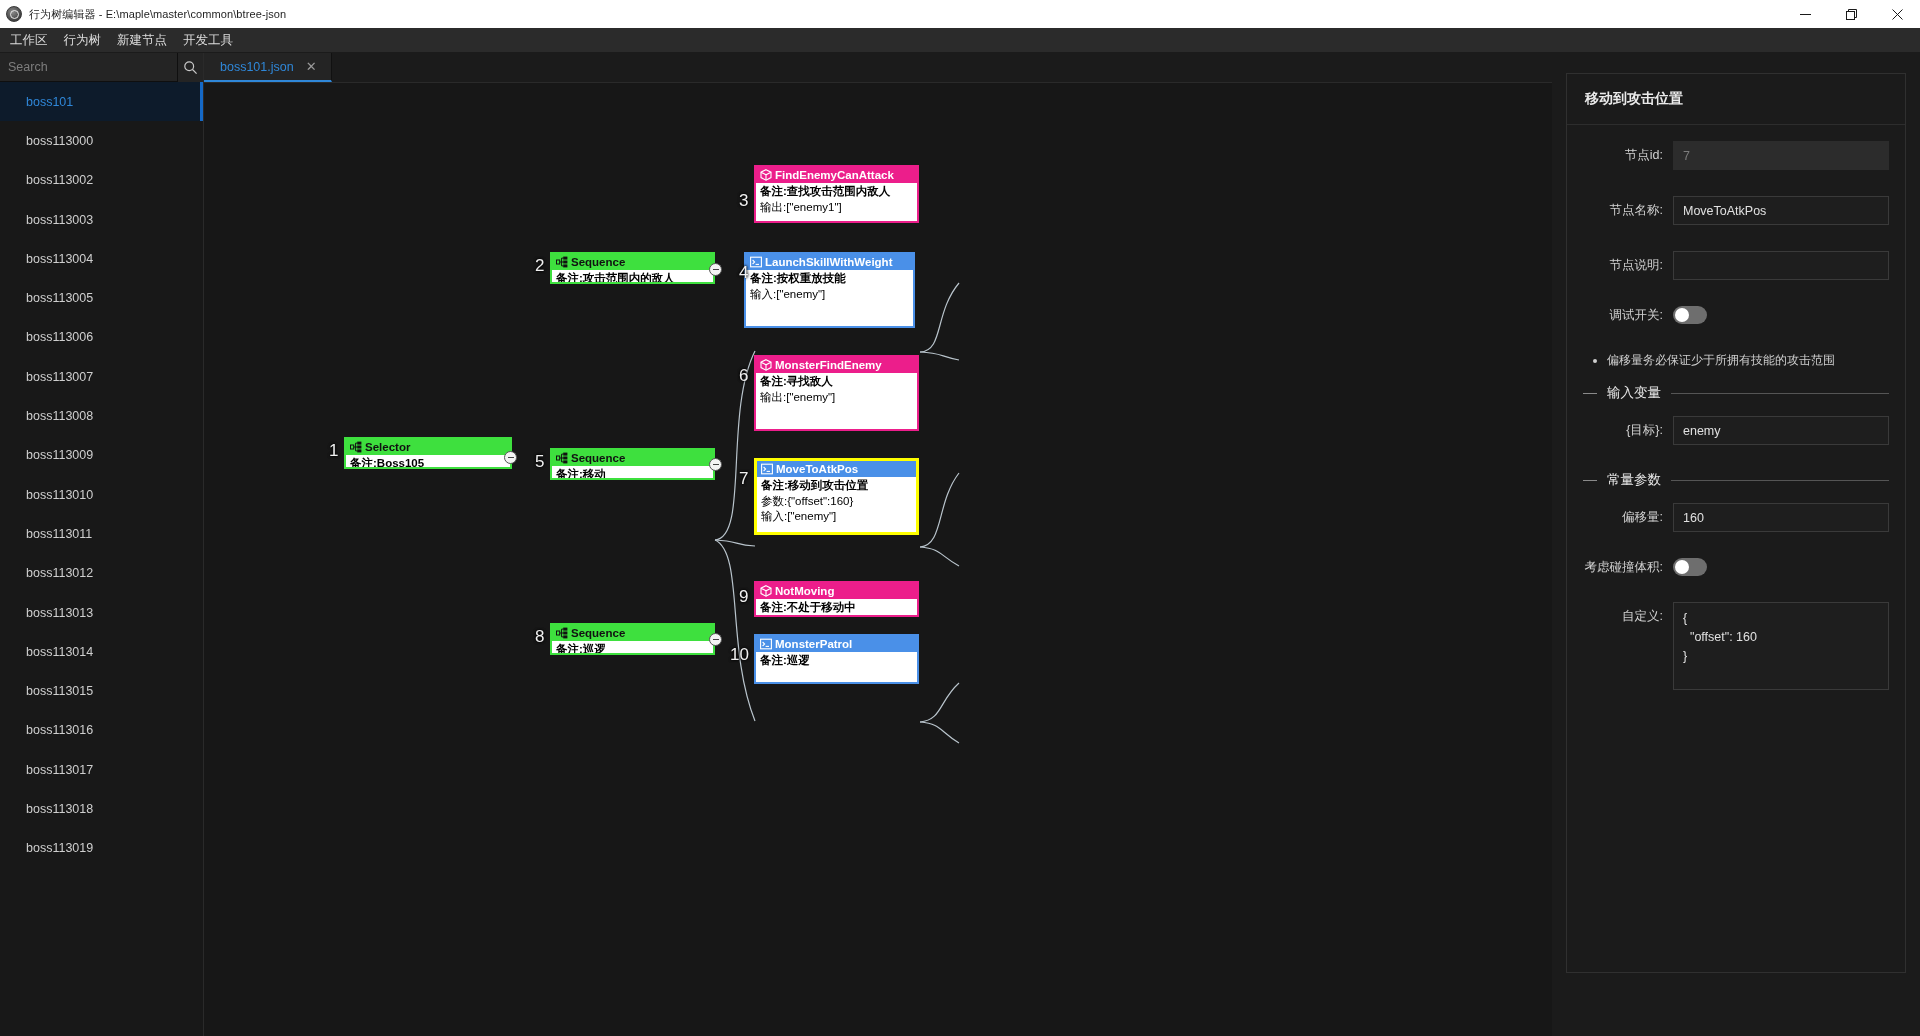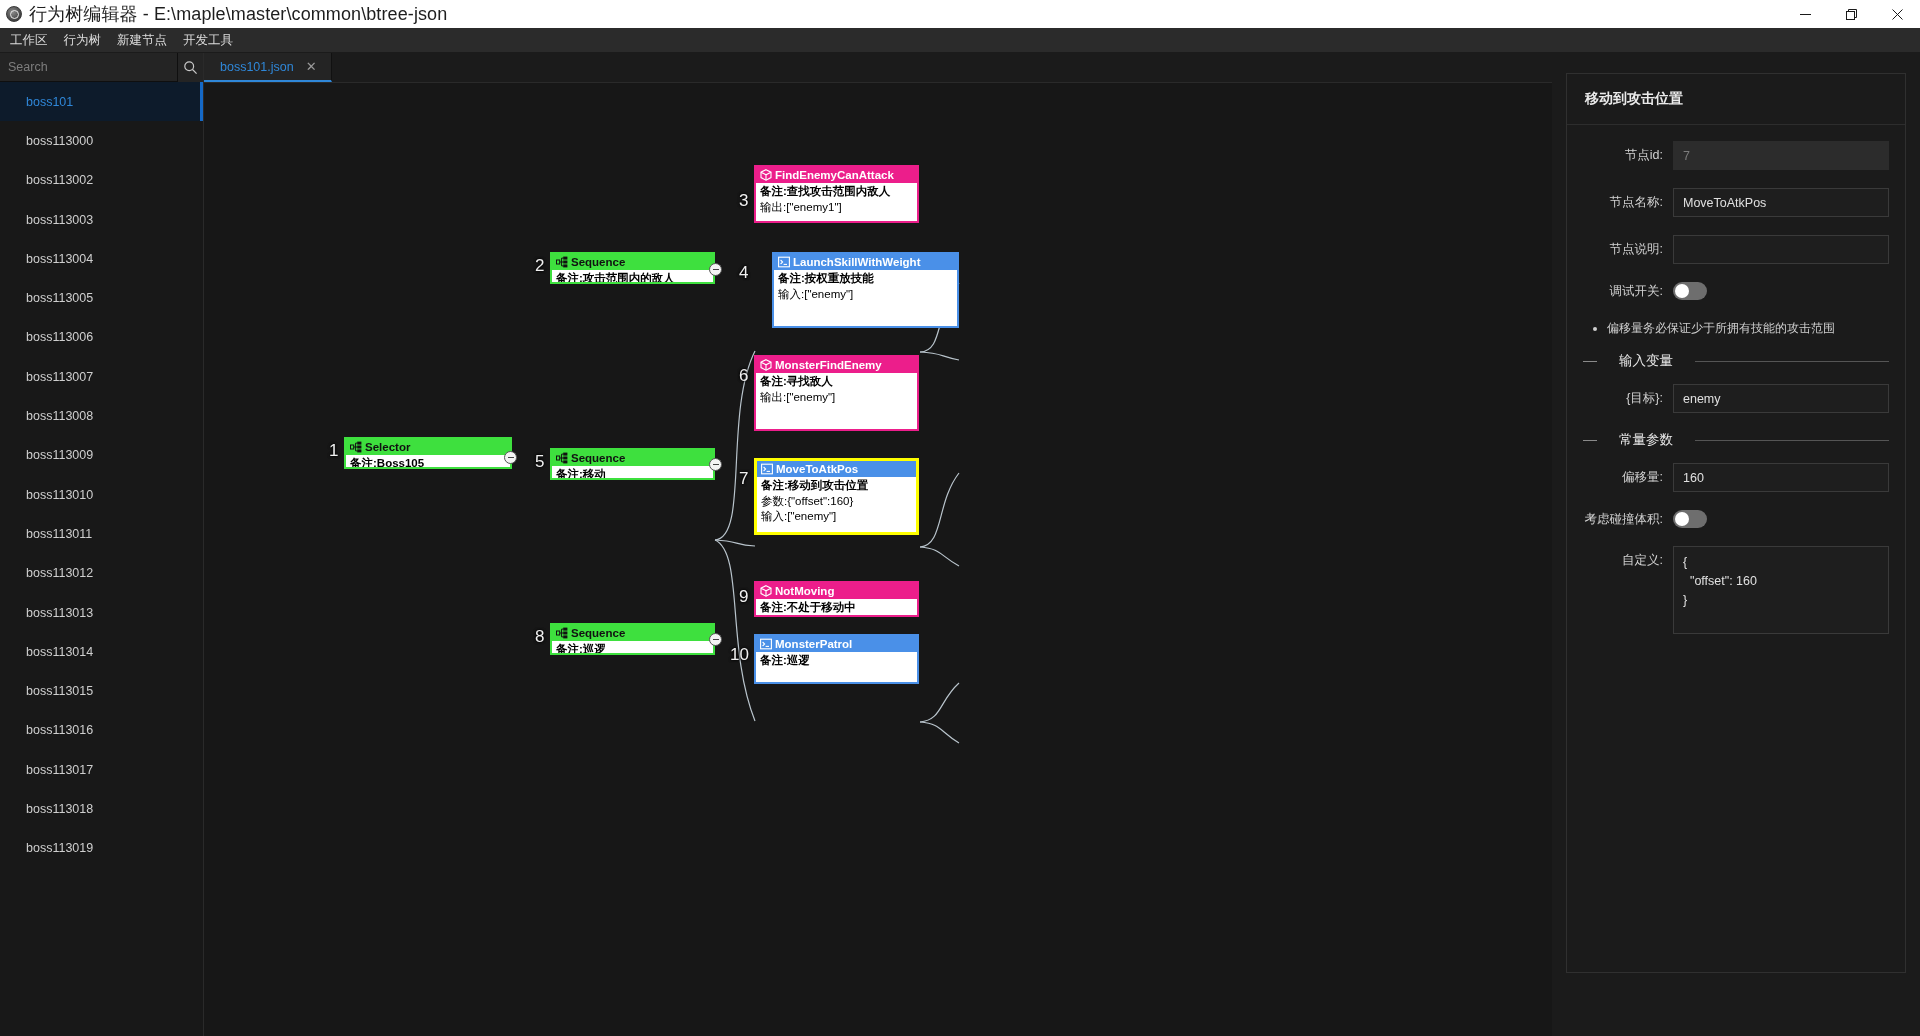--- a/index.html
+++ b/index.html
@@ -21,21 +21,21 @@
     width: 16px; height: 16px; margin-left: 6px; margin-right: 7px;
     border-radius: 50%;
     background: radial-gradient(circle at 40% 35%, #8d8d8d 0%, #4a4a4a 60%, #2a2a2a 100%);
     border: 1px solid #3a3a3a;
     display:flex;align-items:center;justify-content:center;
   }
   #app-icon::after{
     content:""; width:7px;height:7px;border-radius:50%;
     border:1.5px solid #e7e7e7;
   }
-  #title-text { font-size: 18px; color: #1e1e1e; letter-spacing: .1px; }
+  #title-text { font-size: 11px; color: #1e1e1e; letter-spacing: .1px; }
   #win-controls { position: absolute; right: 0; top: 0; display: flex; height: 28px; }
   .win-btn {
     width: 46px; height: 28px; display: flex; align-items: center; justify-content: center;
     color: #1a1a1a;
   }
   .win-btn svg { display:block; }
 
   
   #menubar {
     height: 25px; background: #2b2b2b; display: flex; align-items: center;
@@ -130,21 +130,21 @@
     border-left: 1px solid #2f2f2f; margin: 20px 14px 14px 14px;
     border: 1px solid #303030; align-self: flex-start;
     height: 900px; overflow: hidden;
   }
   #props-wrap { width: 368px; flex: 0 0 368px; display:flex; }
   #props-header {
     padding: 16px 18px; font-size: 14px; font-weight: bold; color: #eaeaea;
     border-bottom: 1px solid #2d2d2d;
   }
   #props-form { padding: 16px 16px 10px 10px; }
-  .field-row { display: flex; align-items: center; margin-bottom: 18px; }
+  .field-row { display: flex; align-items: center; margin-bottom: 26px; }
   .field-label {
     width: 96px; flex: 0 0 96px; text-align: right; padding-right: 10px;
     font-size: 12.5px; color: #d2d2d2;
   }
   .field-input {
     flex: 1; height: 29px; background: #1e1e1e; border: 1px solid #3a3a3a;
     color: #e0e0e0; font-size: 12.5px; padding: 0 9px; outline: none;
     font-family: "Liberation Sans", sans-serif;
   }
   .field-input.readonly { background: #2c2c2c; border-color: #2c2c2c; color: #7c7c7c; }
@@ -155,21 +155,21 @@
   }
   .toggle .knob {
     position: absolute; top: 2px; left: 2px; width: 14px; height: 14px;
     border-radius: 50%; background: #fff;
   }
 
   .note-list { margin: 4px 0 14px 30px; }
   .note-list li { font-size: 12px; color: #cfcfcf; line-height: 20px; }
 
   .section-head {
-    display: flex; align-items: center; gap: 22px; margin: 6px 0 14px 6px;
+    display: flex; align-items: center; gap: 10px; margin: 6px 0 14px 6px;
   }
   .section-dash { width: 14px; height: 1px; background: #8a8a8a; flex:0 0 14px; }
   .section-title { font-size: 13.5px; color: #e8e8e8; white-space: nowrap; }
   .section-rule { flex: 1; height: 1px; background: #555; }
 
   .textarea-field {
     flex: 1; height: 88px; background: #1e1e1e; border: 1px solid #3a3a3a;
     color: #e0e0e0; font-size: 12.5px; padding: 6px 9px; outline: none;
     resize: none; line-height: 19px;
     font-family: "Liberation Sans", sans-serif;
@@ -356,21 +356,21 @@
                 <path d="M1 3.2 L6 5.8 L11 3.2 M6 5.8 V11.2" fill="none" stroke="#fff" stroke-width="1.1"></path>
               </svg>
               <span>FindEnemyCanAttack</span>
             </div>
             <div class="node-body">
               <div class="node-line bold">备注:查找攻击范围内敌人</div>
               <div class="node-line">输出:["enemy1"]</div>
             </div>
           </div>
           <div class="badge" style="left: 535px; top: 108px;">3</div>
-          <div class="node" style="left: 568px; top: 169px; width: 187px; height: 76px; border-color: rgb(74, 144, 232);">
+          <div class="node" style="left: 540px; top: 169px; width: 171px; height: 76px; border-color: rgb(74, 144, 232);">
             <div class="node-head" style="background: rgb(74, 144, 232); color: rgb(255, 255, 255);">
               <svg class="ico" viewBox="0 0 12 12">
                 <rect x="0.6" y="1.2" width="10.8" height="9.6" fill="none" stroke="#fff" stroke-width="1.1"></rect>
                 <path d="M2.6 4 L4.6 6 L2.6 8" fill="none" stroke="#fff" stroke-width="1.1"></path>
                 <line x1="5.6" y1="8.4" x2="9" y2="8.4" stroke="#fff" stroke-width="1.1"></line>
               </svg>
               <span>LaunchSkillWithWeight</span>
             </div>
             <div class="node-body">
               <div class="node-line bold">备注:按权重放技能</div>

